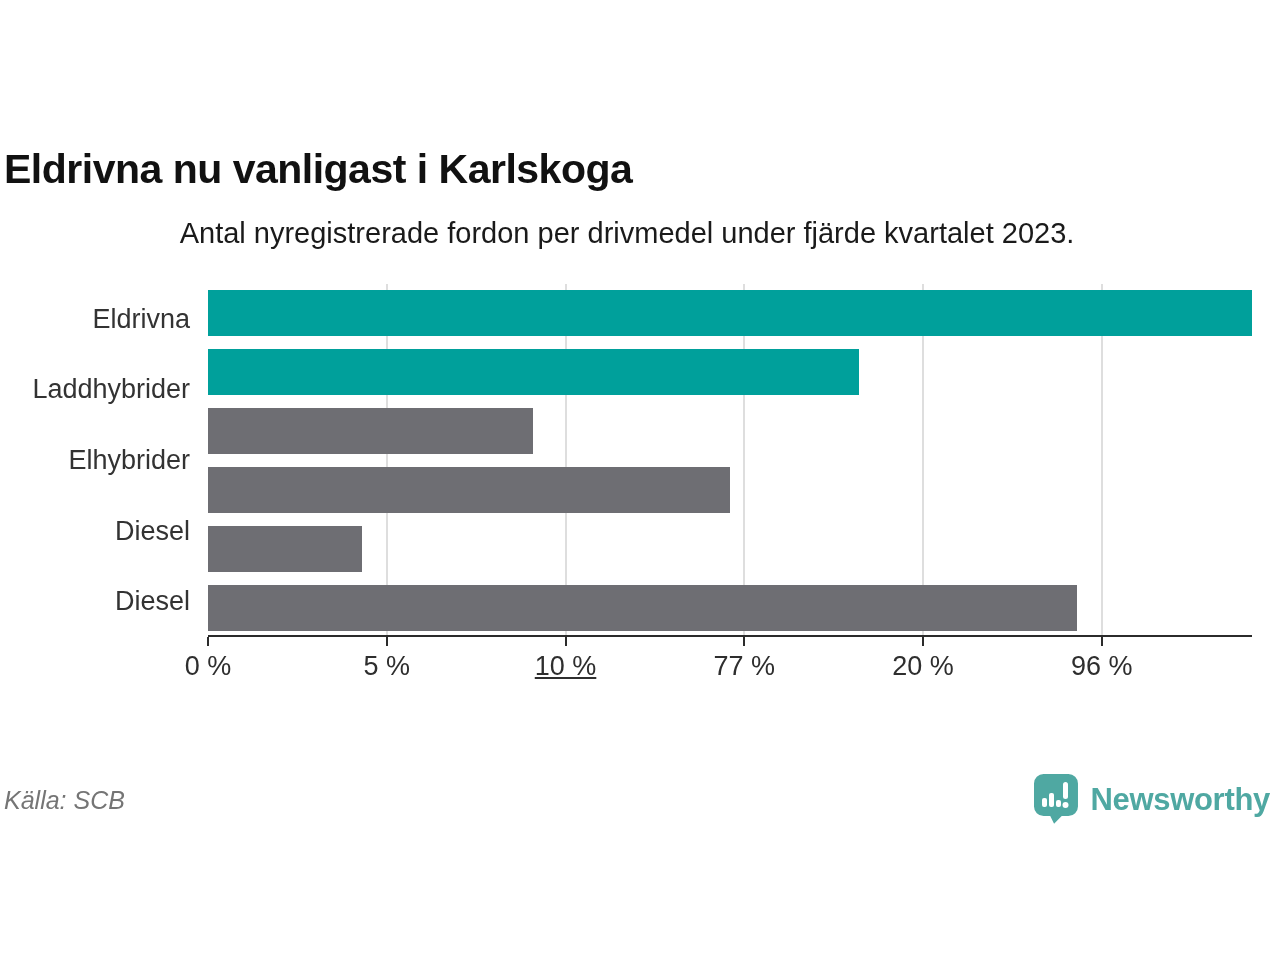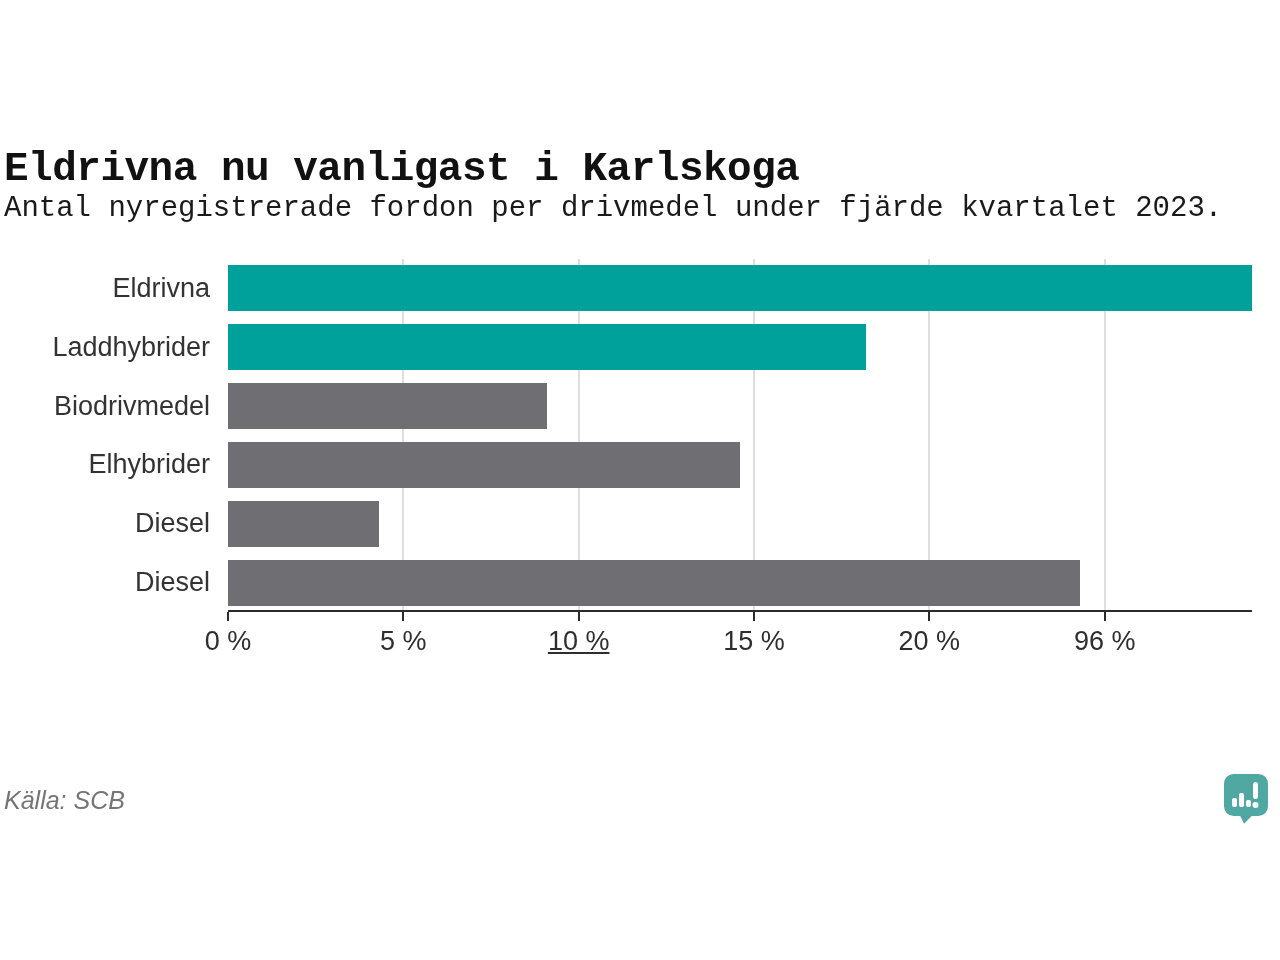--- a/index.html
+++ b/index.html
@@ -6,43 +6,44 @@
   html, body { background: #ffffff; }
   .page {
     position: relative;
     width: 1280px;
     height: 960px;
     background: #ffffff;
     font-family: "Liberation Sans", "DejaVu Sans", sans-serif;
     color: #1a1a1a;
     overflow: hidden;
   }
-  .header { padding: 146px 30px 0 4px; font-family: Liberation Mono, monospace; }
+  .header { padding: 146px 30px 0 4px; }
   .title {
     font-size: 41px;
     font-weight: 700;
     letter-spacing: -0.5px;
     color: #111111;
   }
   .subtitle {
+    margin-top: 24px;
     font-size: 29px;
     font-weight: 400;
     color: #1a1a1a;
+    text-align: center;
   }
   .chart {
     display: flex;
     margin-top: 34px;
     padding-right: 28px;
   }
   .labels-col {
     width: 208px;
     height: 353px;
     display: flex;
     flex-direction: column;
-    margin-left: 20px;
   }
   .labels-col .cat-label {
     flex: 1;
     display: flex;
     align-items: center;
     justify-content: flex-end;
     padding-right: 18px;
     font-size: 27px;
     color: #333333;
     white-space: nowrap;
@@ -123,37 +124,36 @@
 
   <div class="header">
     <h1 class="title">Eldrivna nu vanligast i Karlskoga</h1>
     <p class="subtitle">Antal nyregistrerade fordon per drivmedel under fjärde kvartalet 2023.</p>
   </div>
 
   <div class="chart">
     <div class="labels-col">
         <div class="cat-label">Eldrivna</div>
         <div class="cat-label">Laddhybrider</div>
-        <div class="cat-label">Biodrivmedel</div>
         <div class="cat-label">Elhybrider</div>
         <div class="cat-label">Diesel</div>
         <div class="cat-label">Diesel</div>
       </div>
     <div class="plot">
         <div class="tick" style="left: calc(0% - 1px);"></div>
         <div class="tick-label" style="left: 0%;">0 %</div>
         <div class="gridline" style="left: calc(17.1233% - 1px);"></div>
         <div class="tick" style="left: calc(17.1233% - 1px);"></div>
         <div class="tick-label" style="left: 17.1233%;">5 %</div>
         <div class="gridline" style="left: calc(34.2466% - 1px);"></div>
         <div class="tick" style="left: calc(34.2466% - 1px);"></div>
         <div class="tick-label" style="left: 34.2466%; text-decoration: underline;">10 %</div>
         <div class="gridline" style="left: calc(51.3699% - 1px);"></div>
         <div class="tick" style="left: calc(51.3699% - 1px);"></div>
-        <div class="tick-label" style="left: 51.3699%;">15 %</div>
+        <div class="tick-label" style="left: 51.3699%;">77 %</div>
         <div class="gridline" style="left: calc(68.4932% - 1px);"></div>
         <div class="tick" style="left: calc(68.4932% - 1px);"></div>
         <div class="tick-label" style="left: 68.4932%;">20 %</div>
         <div class="gridline" style="left: calc(85.6164% - 1px);"></div>
         <div class="tick" style="left: calc(85.6164% - 1px);"></div>
         <div class="tick-label" style="left: 85.6164%;">96 %</div>
         <div class="bar-row">
           <div class="bar" style="width: 100%; background: rgb(0, 160, 155);"></div>
         </div>
         <div class="bar-row">
@@ -180,16 +180,17 @@
       <svg width="46" height="52" viewBox="0 0 46 52" aria-hidden="true">
         <path d="M10 0 h26 a10 10 0 0 1 10 10 v24 a10 10 0 0 1 -10 10 h-7 l-8 8 -4 -8 h-7 a10 10 0 0 1 -10 -10 v-24 a10 10 0 0 1 10 -10 z" fill="#4fa8a2" transform="translate(0,0) scale(0.956)"></path>
         <g fill="#ffffff">
           <rect x="8" y="24" width="5" height="9" rx="2"></rect>
           <rect x="15" y="19" width="5" height="14" rx="2"></rect>
           <rect x="22" y="26" width="5" height="7" rx="2"></rect>
           <rect x="29" y="8" width="5" height="17" rx="2.5"></rect>
           <circle cx="31.5" cy="31" r="3"></circle>
         </g>
       </svg>
+      <span class="brand-name">Newsworthy</span>
     </div>
   </div>
 
 </div>
 
 </body></html>

